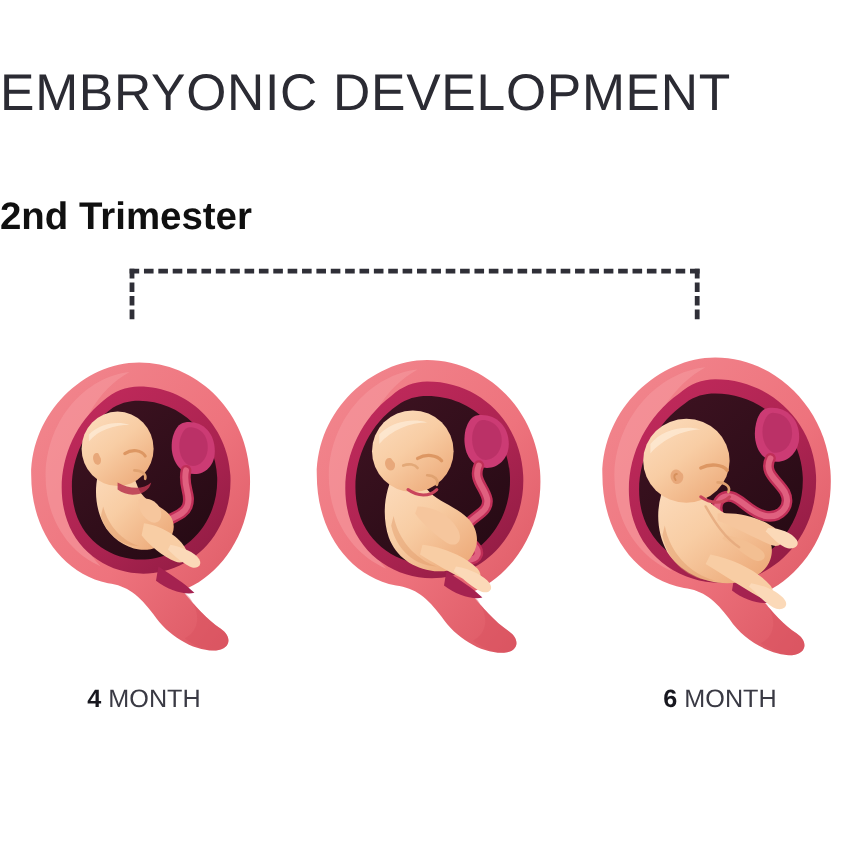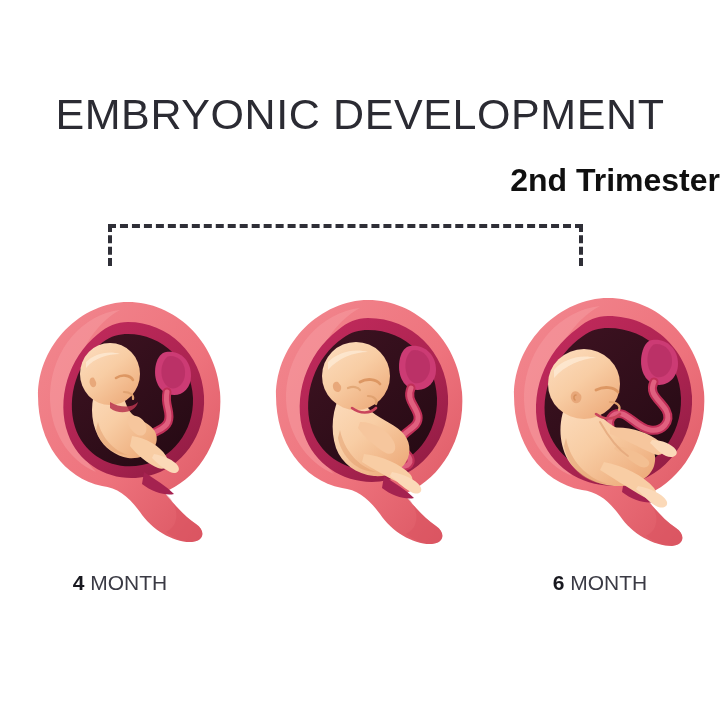--- a/index.html
+++ b/index.html
@@ -24,37 +24,35 @@
     height: 720px;
     background: #ffffff;
   }
 
   
   .main-title {
     position: absolute;
     top: 52px;
     left: 0;
     width: 720px;
-    text-align: center;
     font-size: 43px;
     line-height: 52px;
     font-weight: 300;
     letter-spacing: 0.6px;
     color: #2b2b33;
     white-space: nowrap;
-    margin-top: 36px;
   }
 
   
   .sub-title {
     position: absolute;
     top: 160px;
     left: 0;
     width: 720px;
-    text-align: right;
+    text-align: left;
     font-size: 32px;
     line-height: 40px;
     font-weight: bold;
     letter-spacing: 0px;
     color: #101010;
     white-space: nowrap;
   }
 
   
   .bracket {
@@ -80,21 +78,21 @@
     display: flex;
     justify-content: center;
     align-items: flex-start;
   }
   .stage {
     width: 240px;
     height: 310px;
     position: relative;
     display: flex;
     flex-direction: column;
-    align-items: flex-end;
+    align-items: center;
   }
   .womb-wrap {
     width: 216px;
     height: 250px;
     position: relative;
   }
   .womb-wrap svg {
     display: block;
     width: 100%;
     height: 100%;

